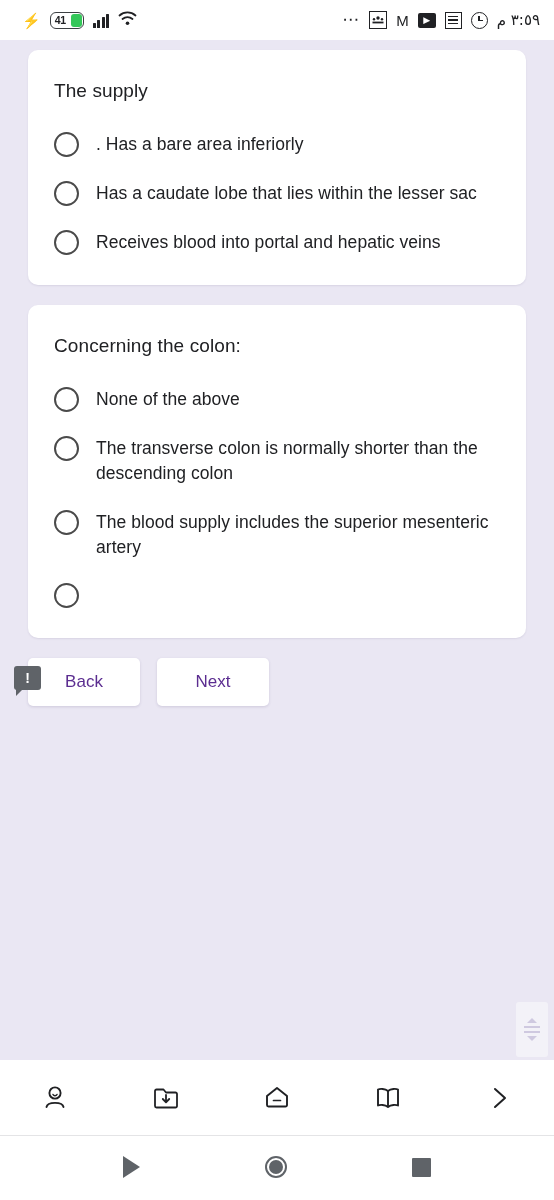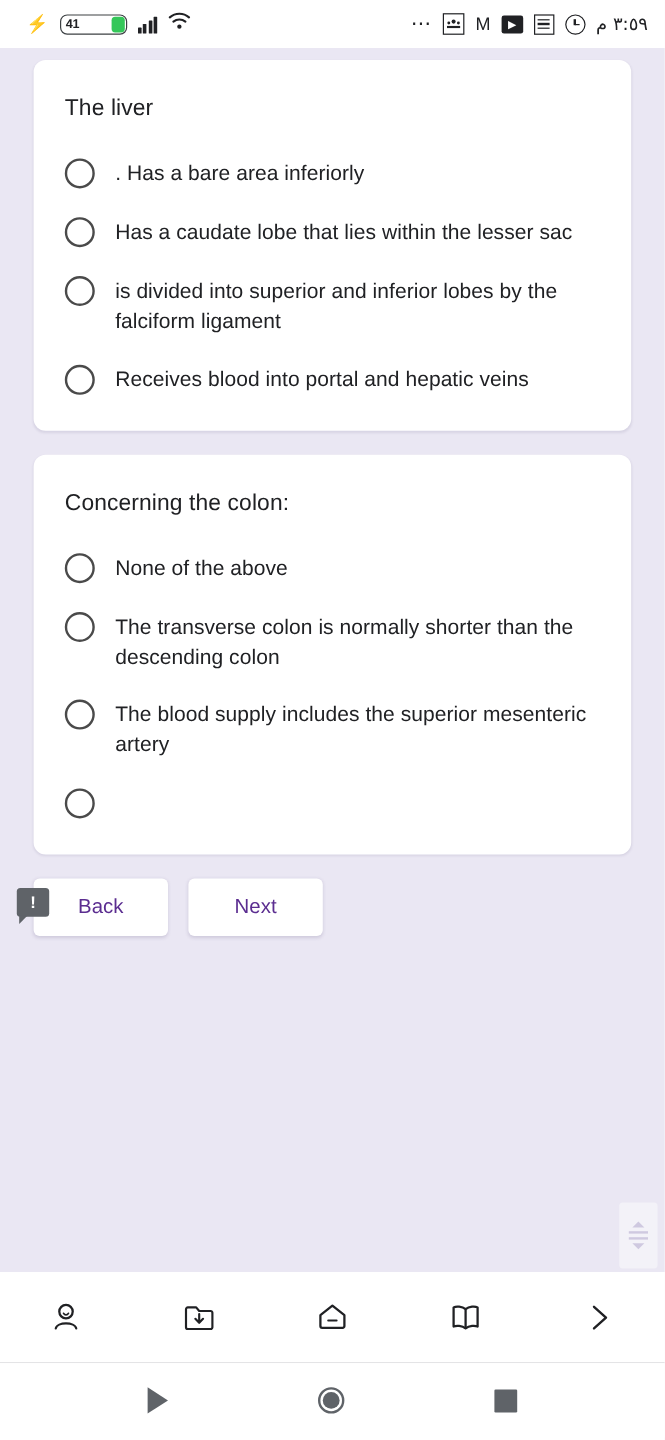--- a/index.html
+++ b/index.html
@@ -30,21 +30,21 @@
     align-items: center;
     gap: 9px;
   }
   .status-right {
     display: flex;
     align-items: center;
     gap: 9px;
   }
   .bolt-icon { color: #202124; font-size: 15px; line-height: 1; }
   .battery {
-    width: 56px;
+    width: 34px;
     height: 17px;
     border: 1.8px solid #3c4043;
     border-radius: 6px;
     position: relative;
     display: flex;
     align-items: center;
     box-sizing: border-box;
     overflow: hidden;
   }
   .battery:after {
@@ -347,32 +347,28 @@
         <i></i>
       </span>
     <span class="clock-icon"></span>
     <span class="status-time">٣:٥٩ م</span>
   </div>
 </div>
 
 <div class="page">
 
   <div class="card">
-    <div class="q-title">The liver</div>
+    <div class="q-title">The supply</div>
     <div class="option">
       <span class="radio"></span>
       <span class="option-text">. Has a bare area inferiorly</span>
     </div>
     <div class="option">
       <span class="radio"></span>
       <span class="option-text">Has a caudate lobe that lies within the lesser sac</span>
-    </div>
-    <div class="option">
-      <span class="radio"></span>
-      <span class="option-text">is divided into superior and inferior lobes by the falciform ligament</span>
     </div>
     <div class="option">
       <span class="radio"></span>
       <span class="option-text">Receives blood into portal and hepatic veins</span>
     </div>
   </div>
 
   <div class="card">
     <div class="q-title">Concerning the colon:</div>
     <div class="option">

